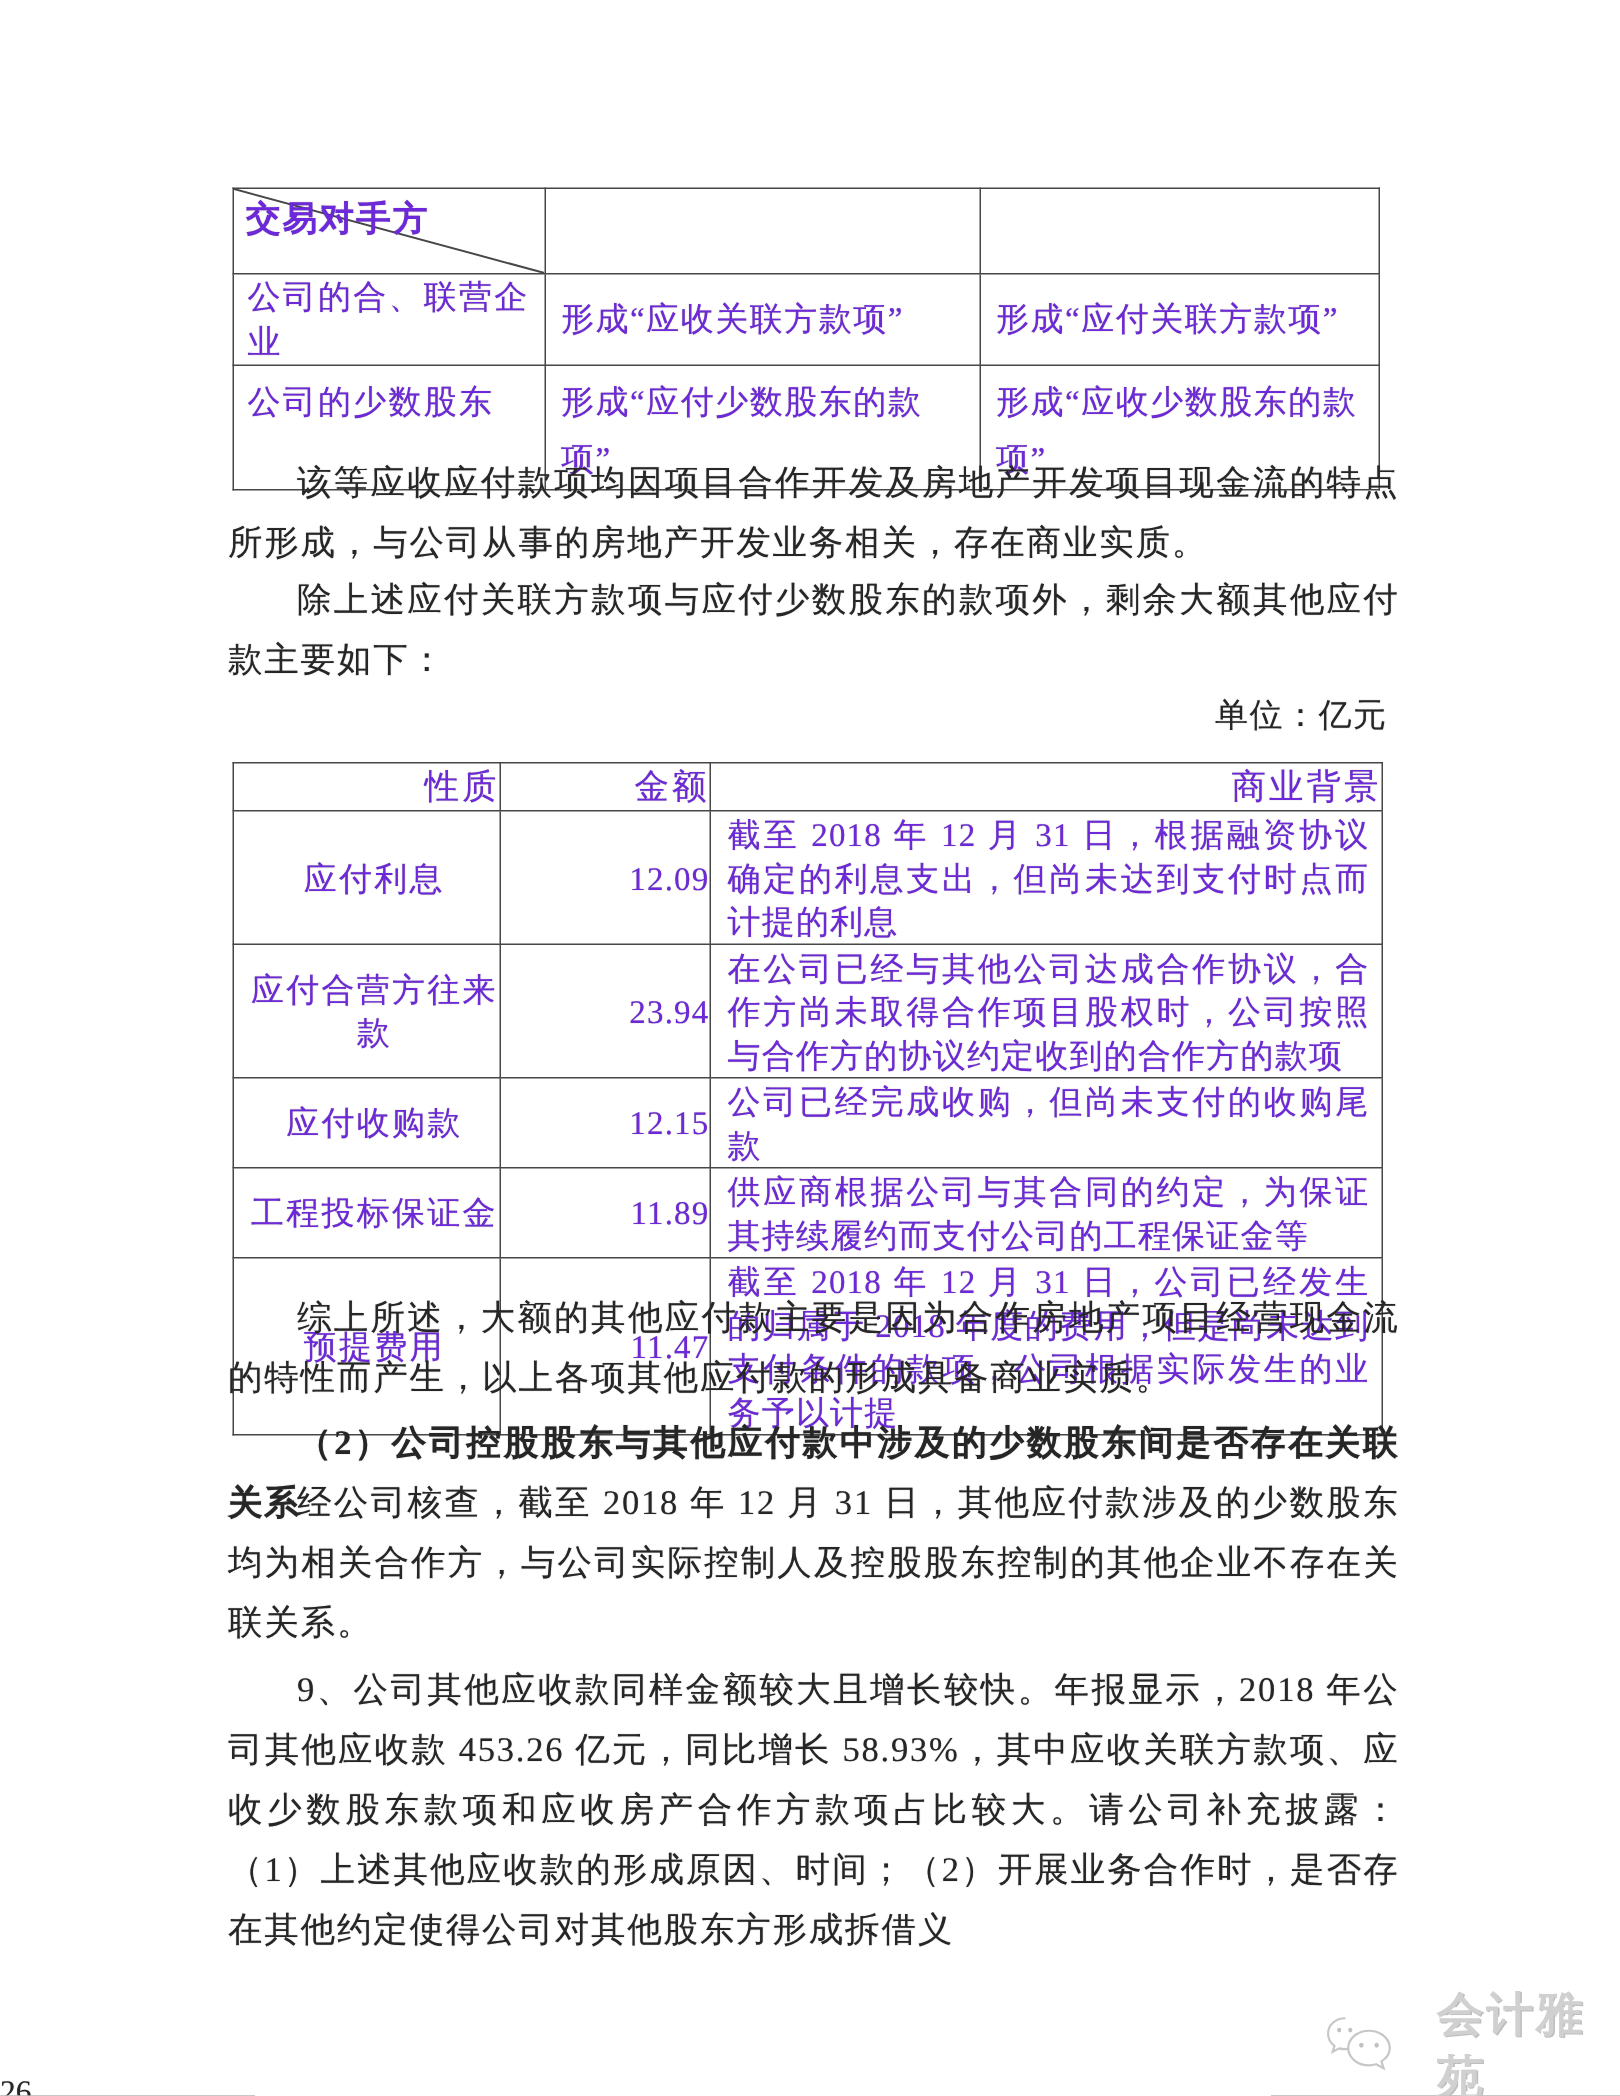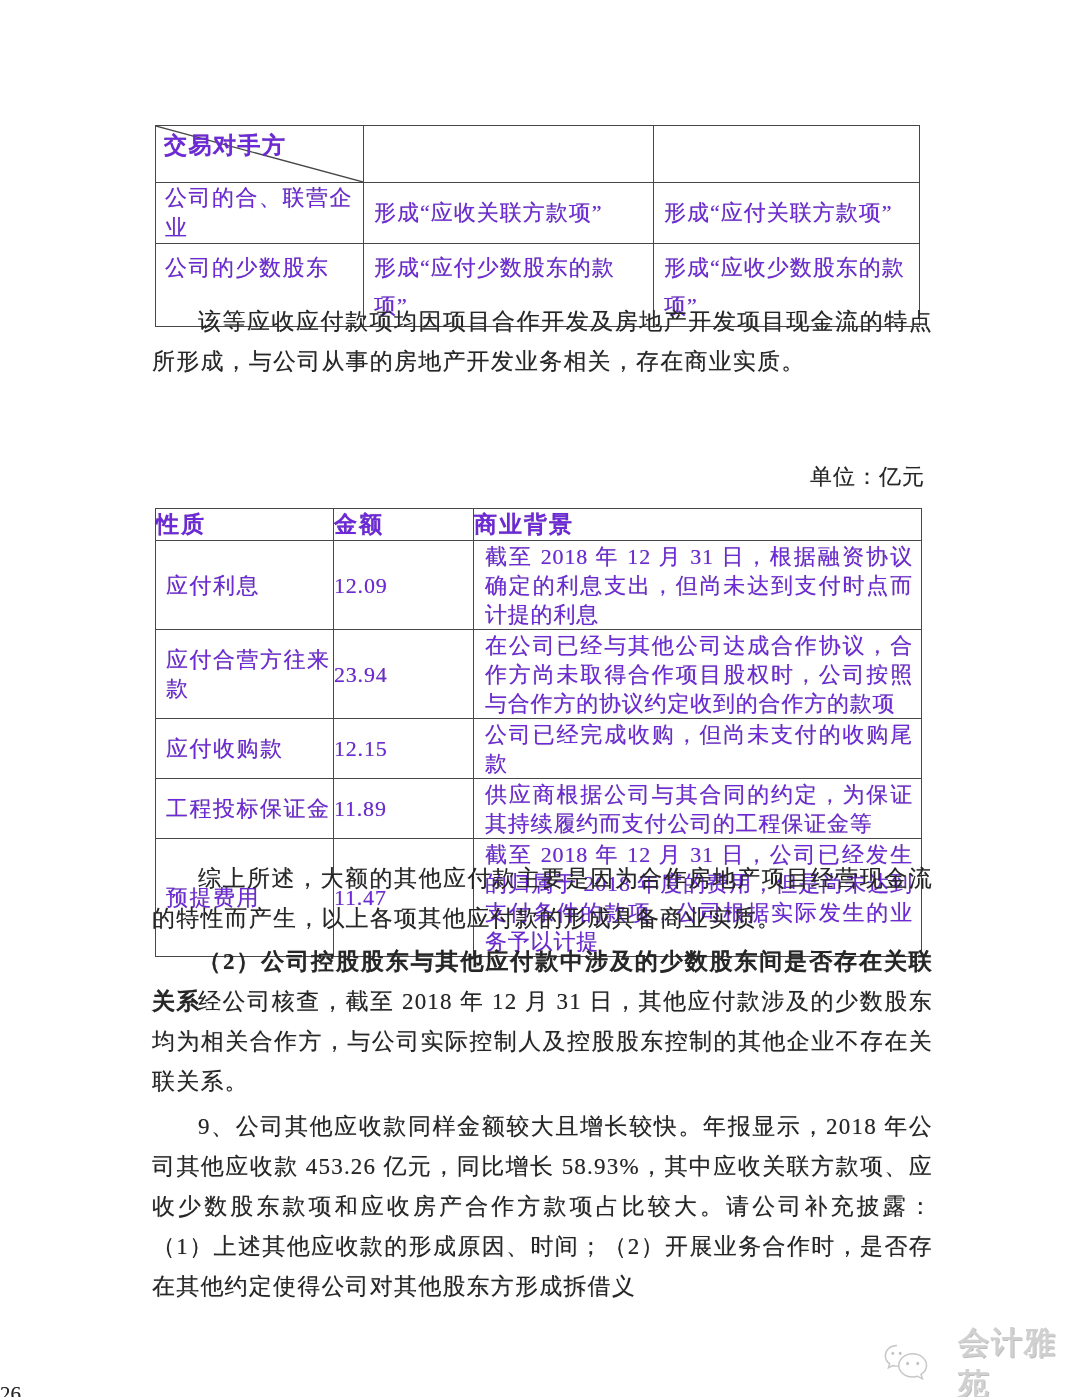--- a/index.html
+++ b/index.html
@@ -54,24 +54,24 @@
   #table1 .c-mid,#table1 .c-right{padding-left:10px;padding-right:8px;letter-spacing:1px;}
   #table1 .r2 .c-left,#table1 .r2 .c-mid,#table1 .r2 .c-right{padding-top:5px;line-height:38px;}
   .diag-cell{position:relative;}
   .diag-cell svg{position:absolute;left:0;top:0;width:100%;height:100%;}
   .diag-label{
     position:absolute;left:8px;top:4px;
     font-weight:bold;font-size:23px;letter-spacing:1.5px;
   }
   
   #table2{left:155px;top:508px;width:766px;}
-  #table2 th{height:25px;font-size:23px;font-weight:bold;text-align:left;vertical-align:middle;letter-spacing:2px;}
+  #table2 th{height:25px;font-size:23px;font-weight:normal;text-align:right;vertical-align:middle;letter-spacing:2px;}
   #table2 td{line-height:29px;letter-spacing:0.8px;}
-  #table2 .nature{vertical-align:middle;padding-left:10px;text-align:left;letter-spacing:1.5px;}
-  #table2 .amount{vertical-align:middle;text-align:left;}
+  #table2 .nature{vertical-align:middle;padding-left:10px;text-align:center;letter-spacing:1.5px;}
+  #table2 .amount{vertical-align:middle;text-align:right;}
   #table2 .bg{vertical-align:top;text-align:justify;padding:1px 8px 0 11px;margin-top:20px;}
   #table2 .rh1 td{height:59px;}
   #table2 .rh2 td{height:86px;}
   #table2 .rh3 td{height:30px;}
   #table2 .rh4 td{height:57px;}
   #table2 .rh5 td{height:84px;}
   
   .page-number{
     position:absolute;left:0;top:1382px;width:1040px;
     text-align:left;font-size:21px;letter-spacing:0;
@@ -119,20 +119,21 @@
     </tr>
     <tr class="r2">
       <td class="c-left">公司的少数股东</td>
       <td class="c-mid">形成“应付少数股东的款项”</td>
       <td class="c-right">形成“应收少数股东的款项”</td>
     </tr>
   </tbody>
     </table>
 
   <div class="para indent" style="top:302px;">该等应收应付款项均因项目合作开发及房地产开发项目现金流的特点所形成，与公司从事的房地产开发业务相关，存在商业实质。</div>
+  <div class="para indent" style="top:380px;">除上述应付关联方款项与应付少数股东的款项外，剩余大额其他应付款主要如下：</div>
   <div class="unit" style="top:461px;">单位：亿元</div>
 
   <table class="doc" id="table2">
     <colgroup>
         <col style="width:178px">
         <col style="width:140px">
         <col style="width:448px">
       </colgroup>
     <tbody>
         <tr>

